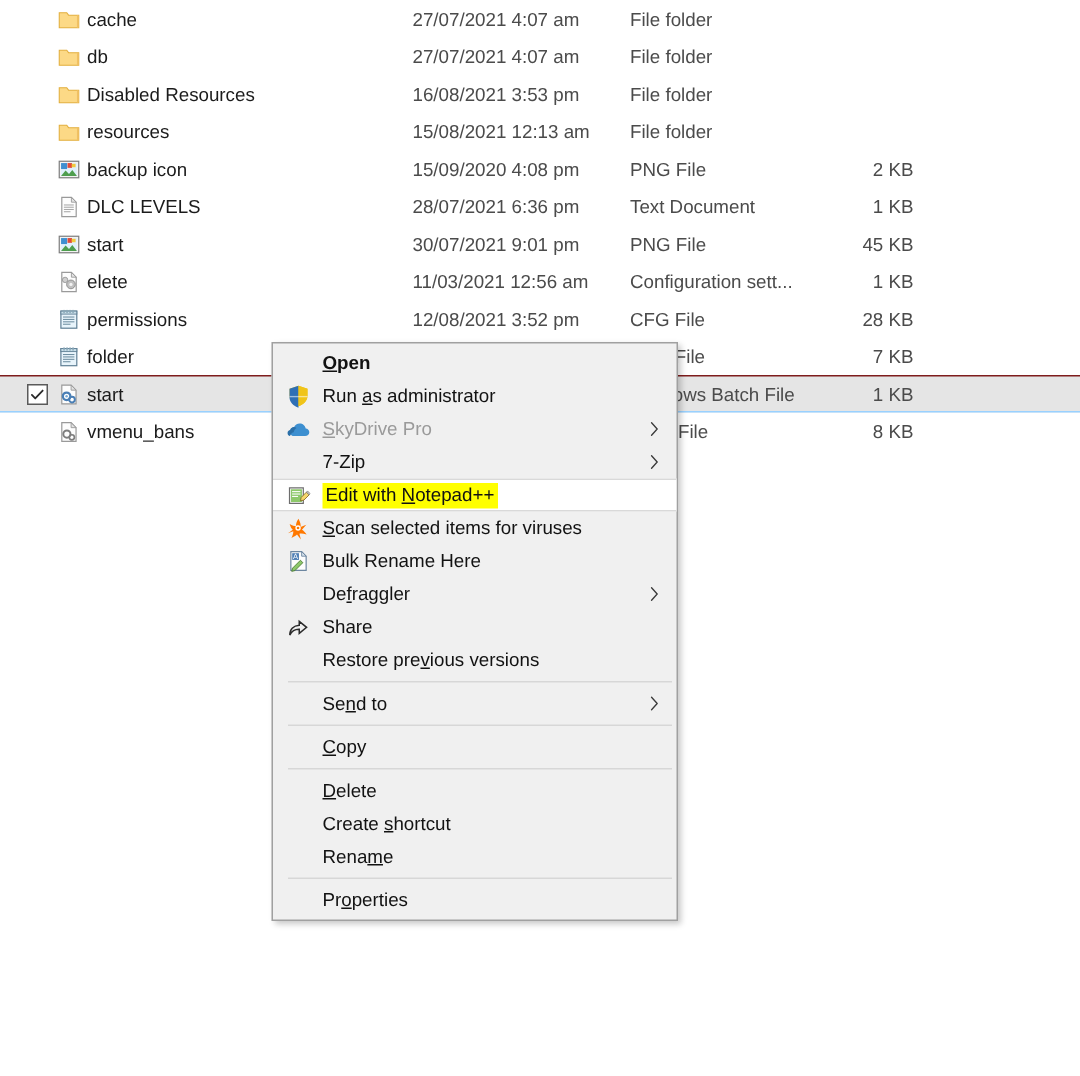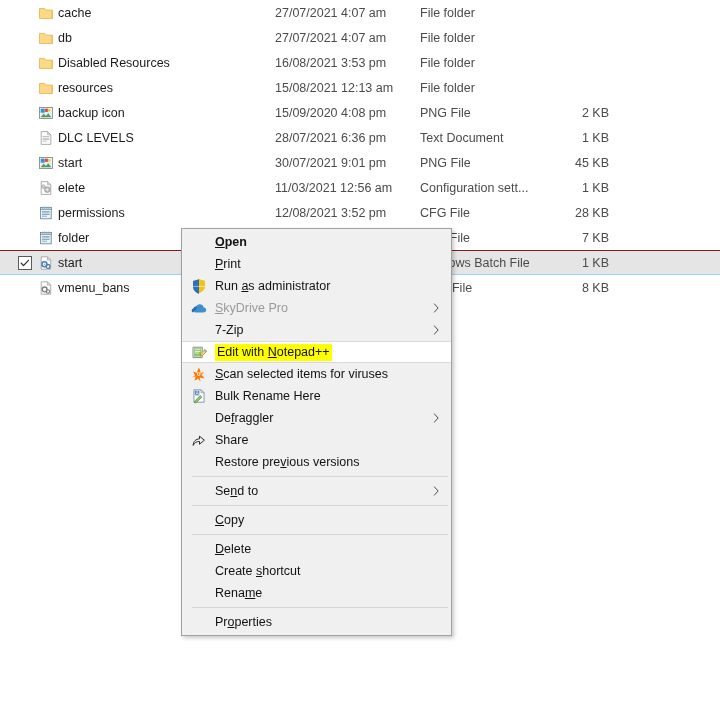--- a/index.html
+++ b/index.html
@@ -329,23 +329,20 @@
       <span class="ftype">Base File</span>
       <span class="fsize">8 KB</span>
     </div>
   </div>
 
 <div id="context-menu">
     <div class="mi bold">
       <span class="mlabel"><span><span class="acc">O</span>pen</span></span>
     </div>
     <div class="mi">
-      <span class="mlabel"><span><span class="acc">P</span>rint</span></span>
-    </div>
-    <div class="mi">
       <span class="micon"><svg viewBox="0 0 16 16" width="16" height="16">
           <path d="M8 1.2l6 1.9v4.6c0 3.6-2.6 6.1-6 7.1-3.4-1-6-3.5-6-7.1V3.1z" fill="#f0c419"></path>
           <path d="M8 1.2v14.6c-3.4-1-6-3.5-6-7.1V3.1z" fill="#2f6fb5"></path>
           <path d="M8 1.2l6 1.9v4.6c0 3.6-2.6 6.1-6 7.1" fill="#f0c419"></path>
           <path d="M2 8.4h12" stroke="#ffffff" stroke-width="0.9" opacity="0.55"></path>
         </svg></span>
       <span class="mlabel"><span>Run <span class="acc">a</span>s administrator</span></span>
     </div>
     <div class="mi disabled">
       <span class="micon"><svg viewBox="0 0 16 16" width="16" height="16">

